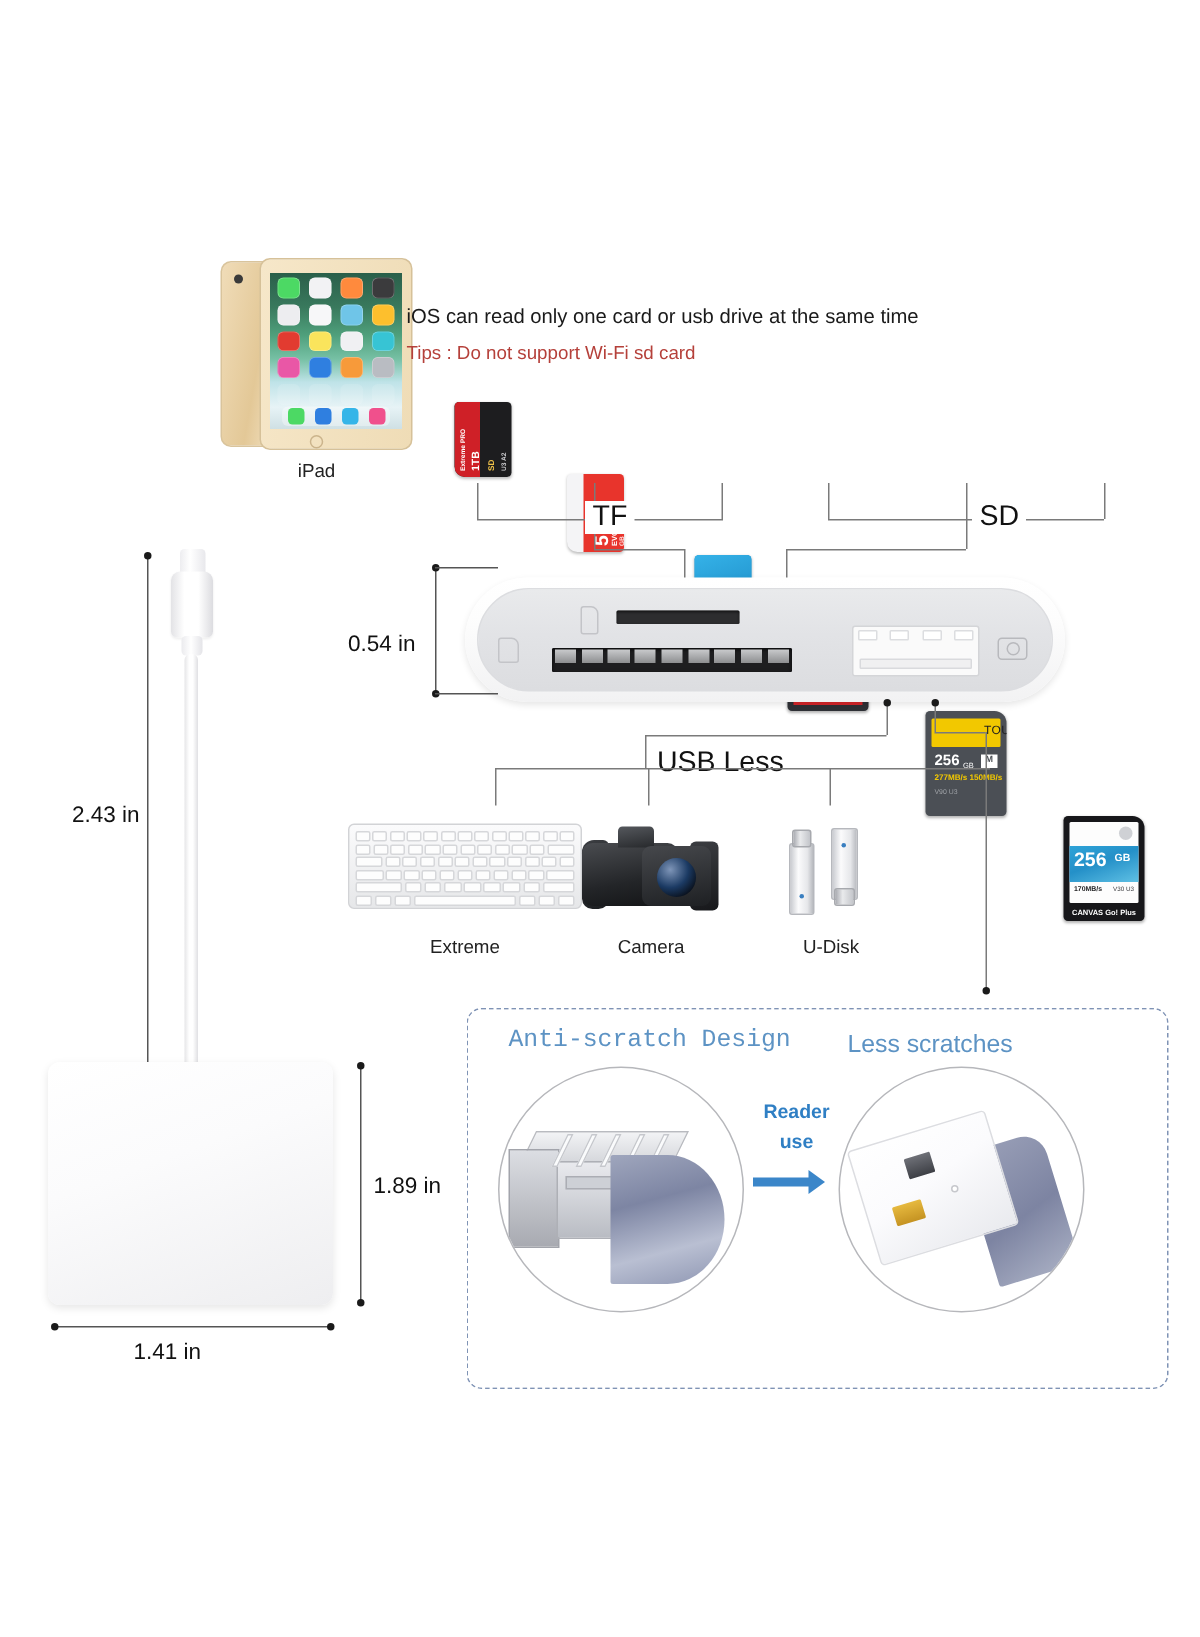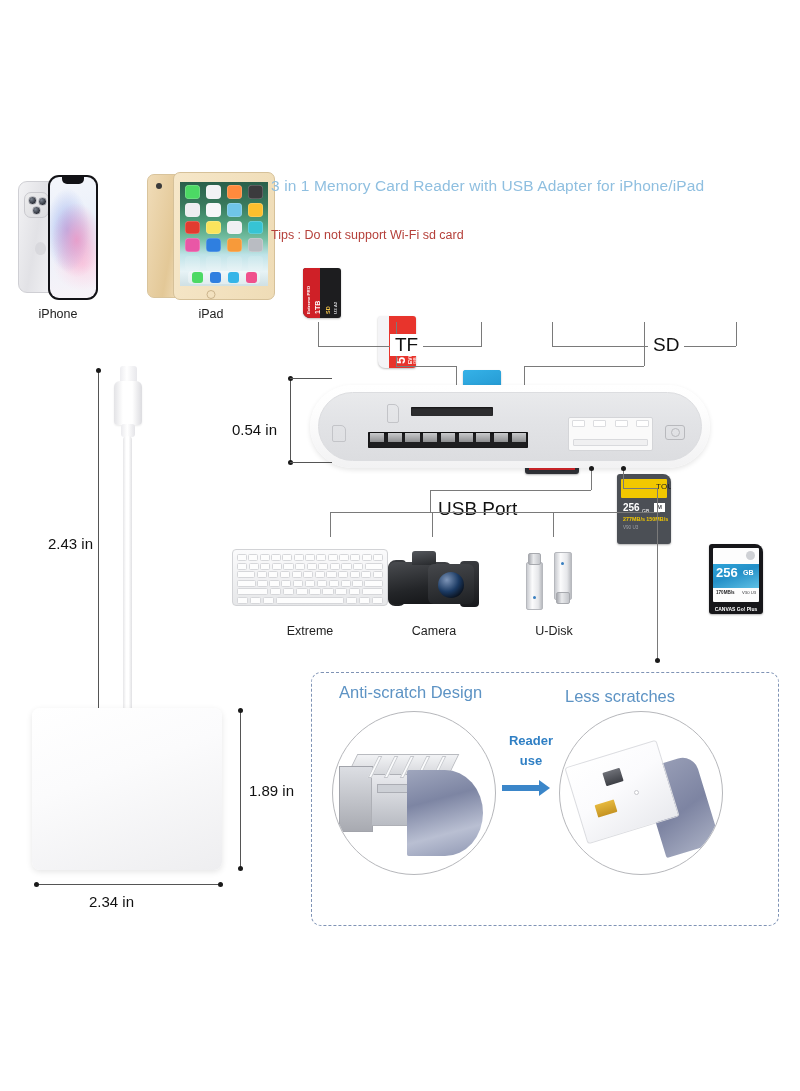--- a/index.html
+++ b/index.html
@@ -195,38 +195,20 @@
   .wu-slot1 { position:absolute; background:linear-gradient(180deg,#6e7077,#3d3f45); border-radius:1px; }
   .wu-slot2 { position:absolute; background:linear-gradient(180deg,#e6b93f,#c59322); border-radius:1px; }
   .wu-hole { position:absolute; width:5px; height:5px; border-radius:50%;
     background:#fff; border:1px solid #c6c7cc; }
 </style>
 </head>
 <body>
 
 <div class="stage">
 
-  <div class="abs" style="left:18px; top:175px;">
-    <div class="iphone-wrap">
-      <div class="iph-back">
-        <div class="iph-cam">
-          <div class="iph-lens" style="left:3px; top:3px;"></div>
-          <div class="iph-lens" style="left:13px; top:4px;"></div>
-          <div class="iph-lens" style="left:7px; top:13px;"></div>
-        </div>
-        <div class="iph-apple"></div>
-      </div>
-      <div class="iph-front">
-        <div class="iph-screen">
-            <div class="iph-notch"></div>
-          </div>
-      </div>
-    </div>
-    <div class="cap" style="width:80px; margin-top:7px;">iPhone</div>
-  </div>
 
   <div class="abs" style="left:128px; top:172px;padding-left:19px;">
     <div class="ipad-wrap">
       <div class="ipad-back">
         <div class="ipad-backcam"></div>
       </div>
       <div class="ipad-front">
         <div class="ipad-screen">
           <div class="ipad-grid">
             <div class="app" style="background:#4cd964"></div>
@@ -256,21 +238,21 @@
             <div class="dockapp" style="background:#35b5e8"></div>
             <div class="dockapp" style="background:#f0508c"></div>
           </div>
         </div>
       </div>
       <div class="ipad-home"></div>
     </div>
     <div class="cap" style="width:128px; margin-top:7px;">iPad</div>
   </div>
 
-  <div class="abs head-blue" style="left:271px; top:177px;">3 in 1 Memory Card Reader with USB Adapter for iPhone/iPad</div>
+  <div class="abs head-black" style="left:271px; top:203px;">iOS can read only one card or usb drive at the same time</div>
   <div class="abs head-red" style="left:271px; top:228px;">Tips : Do not support Wi-Fi sd card</div>
 
   <div class="abs tf" style="left:303px; top:268px; width:38px; height:50px; background:#1d1d1f;">
     <div style="position:absolute;left:0;top:0;width:17px;height:50px;background:#cf2027;"></div>
     <div class="vlabel" style="left:3px; top:46px; font-size:4.4px; color:#fff;">Extreme PRO</div>
     <div class="vlabel" style="left:11px; top:46px; font-size:7px; color:#fff;">1TB</div>
     <div class="vlabel" style="left:22px; top:46px; font-size:5.5px; color:#f0c24a;">SD</div>
     <div class="vlabel" style="left:30px; top:46px; font-size:4.4px; color:#cfcfd2;">U3 A2</div>
   </div>
 
@@ -383,21 +365,21 @@
   <div class="dot" style="left:288px; top:376px;"></div>
   <div class="dot" style="left:288px; top:460px;"></div>
   <div class="dimline" style="left:290px; top:378px; width:42px; height:1px;"></div>
   <div class="dimline" style="left:290px; top:462px; width:42px; height:1px;"></div>
   <div class="abs dim" style="left:232px; top:421px;">0.54 in</div>
 
   <div class="ln lnv" style="left:591px; top:468px; height:22px;"></div>
   <div class="dot" style="left:589px; top:466px;"></div>
   <div class="ln lnh" style="left:430px; top:490px; width:161px;"></div>
   <div class="ln lnv" style="left:430px; top:490px; height:22px;"></div>
-  <div class="abs usbport" style="left:434px; top:498px; background:#fff; padding:0 4px;">USB Port</div>
+  <div class="abs usbport" style="left:434px; top:498px; background:#fff; padding:0 4px;">USB Less</div>
   <div class="ln lnh" style="left:330px; top:512px; width:330px;"></div>
   <div class="ln lnv" style="left:330px; top:512px; height:25px;"></div>
   <div class="ln lnv" style="left:432px; top:512px; height:25px;"></div>
   <div class="ln lnv" style="left:553px; top:512px; height:25px;"></div>
 
   <div class="kbd" style="left:232px; top:549px; width:156px; height:57px;">
     <div class="kbd-row">
       <div class="key"></div>
         <div class="key"></div>
         <div class="key"></div>
@@ -504,31 +486,31 @@
   <div class="prodbox" style="left:32px; top:708px; width:190px; height:162px;"></div>
 
   <div class="dimline" style="left:240px; top:710px; width:1px; height:160px;"></div>
   <div class="dot" style="left:238px; top:708px;"></div>
   <div class="dot" style="left:238px; top:866px;"></div>
   <div class="abs dim" style="left:249px; top:782px;">1.89 in</div>
 
   <div class="dimline" style="left:36px; top:884px; width:186px; height:1px;"></div>
   <div class="dot" style="left:34px; top:882px;"></div>
   <div class="dot" style="left:218px; top:882px;"></div>
-  <div class="abs dim" style="left:89px; top:893px;">2.34 in</div>
+  <div class="abs dim" style="left:89px; top:893px;">1.41 in</div>
 
   <div class="ln lnv" style="left:623px; top:468px; height:20px;"></div>
   <div class="dot" style="left:621px; top:466px;"></div>
   <div class="ln lnh" style="left:623px; top:488px; width:34px;"></div>
   <div class="ln lnv" style="left:657px; top:488px; height:172px;"></div>
   <div class="dot" style="left:655px; top:658px;"></div>
 
   <div class="dashpanel" style="left:311px; top:672px; width:468px; height:254px;">
 
-    <div class="abs panel-title" style="left:27px; top:10px;">Anti-scratch Design</div>
+    <div class="abs panel-title" style="left:27px; top:10px;font-family:Liberation Mono, monospace;">Anti-scratch Design</div>
     <div class="abs panel-title" style="left:253px; top:14px;">Less  scratches</div>
 
     <div class="circle" style="left:20px; top:38px; width:164px; height:164px;">
       <div class="mt-top" style="left:18px; top:42px; width:102px; height:26px; transform:skewX(-26deg);"></div>
       <div class="mt-side" style="left:6px;  top:54px; width:34px;  height:66px;"></div>
       <div class="mt-face" style="left:38px; top:62px; width:86px;  height:52px;"></div>
       <div class="mt-fin" style="left:40px; top:44px; width:4px; height:22px;"></div>
       <div class="mt-fin" style="left:56px; top:44px; width:4px; height:22px;"></div>
       <div class="mt-fin" style="left:72px; top:44px; width:4px; height:22px;"></div>
       <div class="mt-fin" style="left:88px; top:44px; width:4px; height:22px;"></div>

